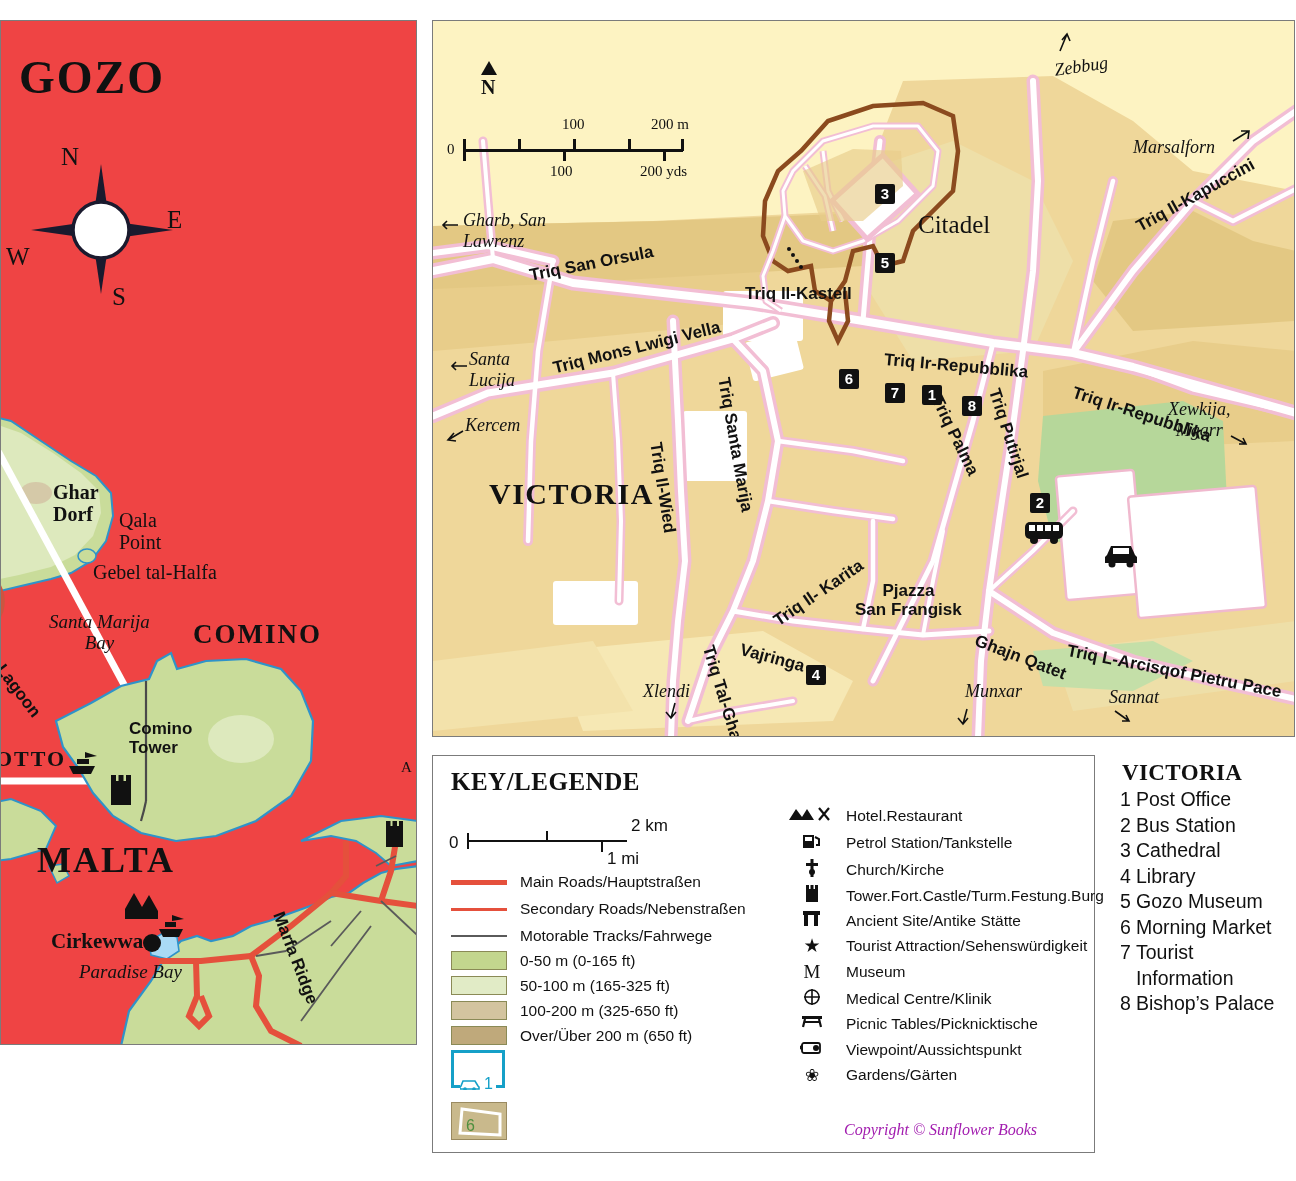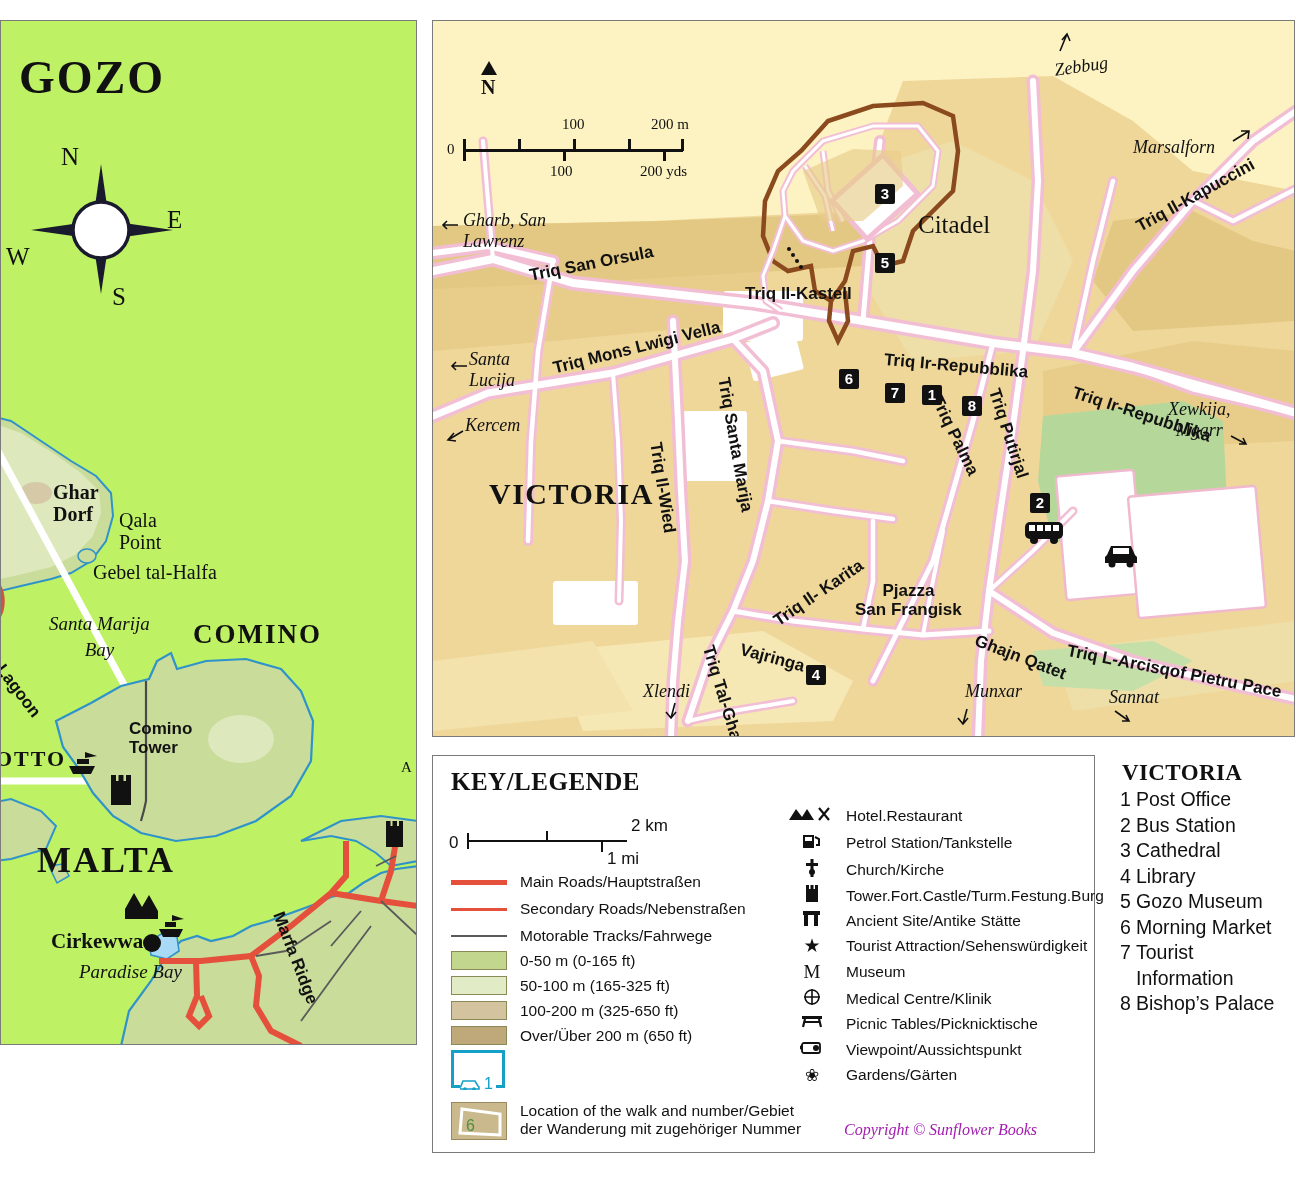--- a/index.html
+++ b/index.html
@@ -1,21 +1,21 @@
 <!DOCTYPE html>
 <html><head>
 <meta charset="utf-8">
 <style>
   html,body{margin:0;padding:0;background:#ffffff;}
   body{width:1296px;height:1181px;position:relative;font-family:"Liberation Sans",sans-serif;overflow:hidden;}
 
   .panel{position:absolute;box-sizing:border-box;}
 
   
-  #overview{left:0;top:20px;width:417px;height:1025px;background:#bef264;border:1px solid #7b7b7b;overflow:hidden;}
+  #overview{left:0;top:20px;width:417px;height:1025px;background:#ef4444;border:1px solid #7b7b7b;overflow:hidden;}
   #overview svg{position:absolute;left:0;top:0;}
   .ov-label{position:absolute;color:#111;white-space:nowrap;}
   .ov-title{font-family:"Liberation Serif",serif;font-weight:bold;letter-spacing:2px;}
   .ov-italic{font-family:"Liberation Serif",serif;font-style:italic;}
   .ov-serif{font-family:"Liberation Serif",serif;}
   .ov-sans{font-family:"Liberation Sans",sans-serif;font-weight:bold;}
 
   
   #victoria{left:432px;top:20px;width:863px;height:717px;background:#fdf3c2;border:1px solid #7b7b7b;overflow:hidden;}
   #victoria svg{position:absolute;left:0;top:0;}
@@ -142,21 +142,21 @@
   <div class="ov-label ov-serif" style="left:60px;top:122px;font-size:25px;">N</div>
   <div class="ov-label ov-serif" style="left:166px;top:185px;font-size:25px;">E</div>
   <div class="ov-label ov-serif" style="left:111px;top:262px;font-size:25px;">S</div>
   <div class="ov-label ov-serif" style="left:5px;top:222px;font-size:25px;">W</div>
 
   <div class="ov-label ov-serif" style="left:52px;top:460px;font-size:20px;font-weight:bold;line-height:22px;white-space:pre-line;">Ghar
 Dorf</div>
   <div class="ov-label ov-serif" style="left:118px;top:488px;font-size:20px;line-height:22px;white-space:pre-line;">Qala
 Point</div>
   <div class="ov-label ov-serif" style="left:92px;top:540px;font-size:20px;">Gebel tal-Halfa</div>
-  <div class="ov-label ov-italic" style="left:48px;top:590px;font-size:19px;line-height:26px;white-space:pre-line;text-align:center;">Santa Marija
+  <div class="ov-label ov-italic" style="left:48px;top:590px;font-size:19px;line-height:21px;white-space:pre-line;text-align:center;">Santa Marija
 Bay</div>
   <div class="ov-label ov-sans" style="left:128px;top:698px;font-size:17px;line-height:19px;white-space:pre-line;">Comino
 Tower</div>
   <div class="ov-label ov-title" style="left:-6px;top:725px;font-size:22px;">OTTO</div>
   <div class="ov-label ov-sans" style="left:-8px;top:620px;font-size:17px;transform:rotate(53deg);transform-origin:left top;">ue Lagoon</div>
   <div class="ov-label ov-serif" style="left:50px;top:908px;font-size:21px;font-weight:bold;">Cirkewwa</div>
   <div class="ov-label ov-italic" style="left:78px;top:940px;font-size:19px;">Paradise Bay</div>
   <div class="ov-label ov-sans" style="left:286px;top:888px;font-size:17px;transform:rotate(69deg);transform-origin:left top;">Marfa Ridge</div>
   <div class="ov-label ov-serif" style="left:400px;top:738px;font-size:15px;">A</div>
 </div>
@@ -411,22 +411,20 @@
     </span>
   </div>
 
   <div class="lg-row" style="top:346px;align-items:flex-start;">
     <span class="lg-swatch" style="position:relative;height:38px;border:1px solid #9a8a60;background:#c9b98c;">
       <svg width="54" height="36" viewBox="0 0 54 36" style="position:absolute;left:0;top:0;">
         <path d="M10 6 L48 11 L48 32 L8 30 Z" fill="none" stroke="#ffffff" stroke-width="3"></path>
       </svg>
       <span style="position:absolute;left:14px;top:14px;color:#4f8f3f;font-size:16px;font-family:'Liberation Sans',sans-serif;">6</span>
     </span>
-    <span class="lg-text2" style="white-space:pre-line;">Location of the walk and number/Gebiet
-der Wanderung mit zugehöriger Nummer</span>
   </div>
 
   <div class="sym-row" style="left:355px;top:50px;">
     <span class="sym-icon">
       <svg width="46" height="16" viewBox="0 0 46 16">
           <path d="M0 14 L7 3 L13 11 L18 3 L25 14 Z" fill="#111"></path>
       <path d="M30 2 L40 14 M40 2 L30 14" stroke="#111" stroke-width="2.2" fill="none"></path>
         </svg>
     </span>
     <span class="lg-text">Hotel.Restaurant</span>

